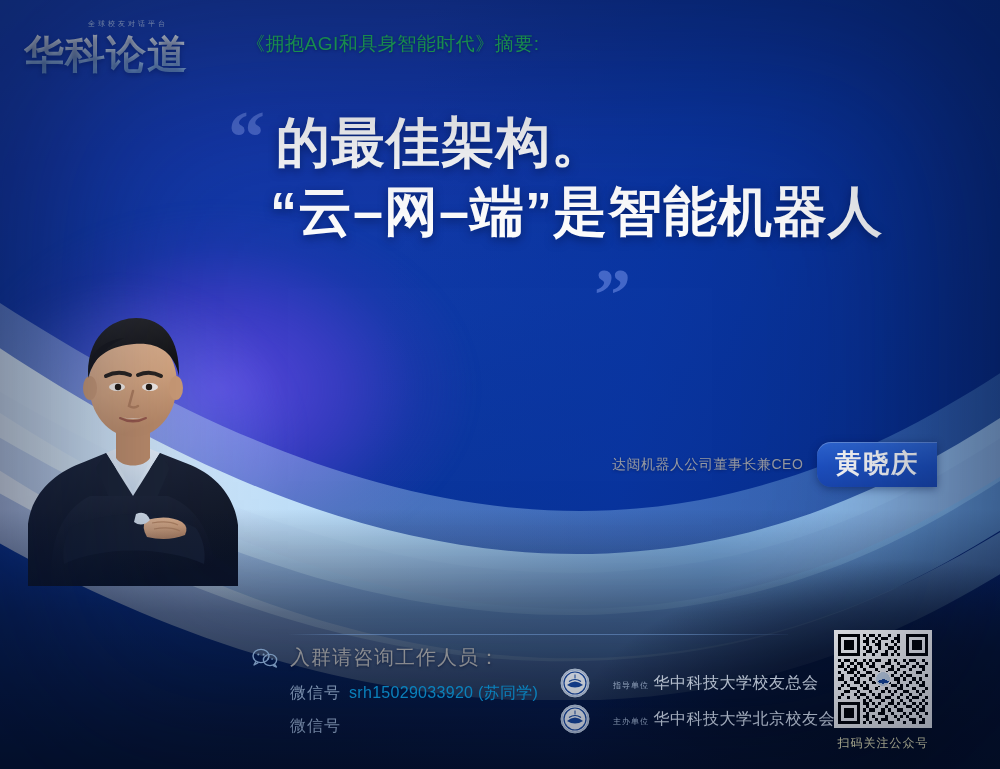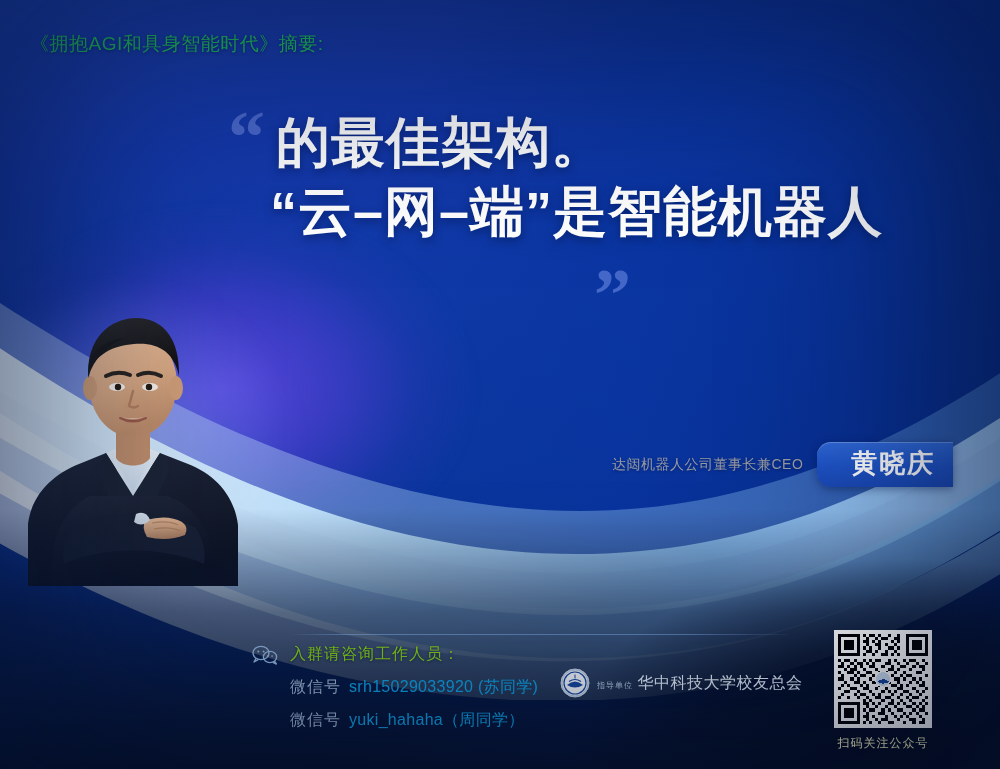--- a/index.html
+++ b/index.html
@@ -123,56 +123,56 @@
     position:absolute;left:612px;top:442px;
     display:flex;align-items:center;
   }
   .speaker-role{
     font-size:14px;color:#a3a3a3;opacity:.92;
     letter-spacing:.5px;white-space:nowrap;
     text-shadow:0 1px 3px rgba(0,15,60,.5);
   }
   .speaker-name{
     margin-left:14px;
-    padding:4px 18px 6px 34px;
+    padding:4px 18px 6px 18px;
     border-radius:14px 0 0 14px;
     background:linear-gradient(180deg,#2f68d6 0%,#1e52c4 55%,#1a48b4 100%);
     box-shadow:0 2px 8px rgba(0,20,70,.45), inset 0 1px 0 rgba(255,255,255,.25);
     font-size:26px;font-weight:bold;color:#ffffff;
     letter-spacing:2px;white-space:nowrap;
   }
 
   
   .divider{
     position:absolute;left:288px;top:634px;width:500px;height:1px;
     background:linear-gradient(90deg,rgba(120,165,230,0) 0%,rgba(130,175,235,.55) 12%,rgba(130,175,235,.5) 80%,rgba(120,165,230,.05) 100%);
   }
   .footer{
     position:absolute;left:252px;top:644px;width:560px;
   }
   .foot-head{
     display:flex;align-items:center;margin-bottom:8px;
   }
   .wechat-icon{width:26px;height:20px;flex:0 0 auto;}
   .foot-head-txt{
-    margin-left:12px;font-size:16px;color:#84cc16;letter-spacing:1px;
+    margin-left:12px;font-size:20px;color:#a3a3a3;letter-spacing:1px;
     text-shadow:0 1px 3px rgba(0,12,40,.6);
   }
   .contacts{margin-left:38px;}
   .c-row{display:flex;align-items:baseline;margin-top:12px;}
   .c-lab{font-size:16px;color:#9fb6d4;letter-spacing:1px;}
   .c-val{margin-left:8px;font-size:16px;color:#0ea5e9;letter-spacing:.3px;}
 
   
   .orgs{
     position:absolute;left:560px;top:668px;
   }
   .org-row{display:flex;align-items:center;margin-bottom:6px;}
   .org-seal{width:30px;height:30px;flex:0 0 auto;}
-  .org-txt{margin-left:7px;}
+  .org-txt{margin-left:23px;}
   .org-kind{font-size:8px;color:#b9cbe4;letter-spacing:1px;line-height:1.1;}
   .org-name{font-size:16px;color:#e3ecf8;letter-spacing:.5px;line-height:1.15;}
 
   
   .qr-block{
     position:absolute;left:834px;top:630px;text-align:center;
   }
   .qr-img{width:98px;height:98px;background:#fff;padding:4px;box-sizing:border-box;}
   .qr-cap{margin-top:7px;font-size:12px;color:#fef9c3;letter-spacing:1px;}
 </style>
@@ -287,20 +287,24 @@
 
         <path d="M118,218 q10,-4 14,6 q-8,8 -16,2 Z" fill="#dce8f4"></path>
       </g>
     </svg>
   </div>
 
   <div class="bg-dark-bottom"></div>
   <div class="bg-dark-br"></div>
 
   <div class="header">
+    <div class="logo-wrap">
+      <div class="logo-tag">全球校友对话平台</div>
+      <div class="logo-main">华科论道</div>
+    </div>
     <div class="header-title">《拥抱AGI和具身智能时代》摘要:</div>
   </div>
 
   <div class="quote-open">“</div>
   <div class="headline">
     <div class="ln ln3">的最佳架构。</div>
     <div class="ln ln2">“云–网–端”是智能机器人</div>
   </div>
   <div class="quote-close">”</div>
 
@@ -327,40 +331,55 @@
       </span>
       <span class="foot-head-txt">入群请咨询工作人员：</span>
     </div>
     <div class="contacts">
       <div class="c-row">
         <span class="c-lab">微信号</span>
         <span class="c-val">srh15029033920 (苏同学)</span>
       </div>
       <div class="c-row">
         <span class="c-lab">微信号</span>
-        <span class="c-val">yuki_hahaha（周同学）</span>
       </div>
     </div>
   </div>
 
   <div class="orgs">
     <div class="org-row">
       <span class="org-seal">
         <svg width="30" height="30" viewBox="0 0 30 30">
           <circle cx="15" cy="15" r="14" fill="#f3f7fc" stroke="#c9d9ea" stroke-width="1"></circle>
           <circle cx="15" cy="15" r="11" fill="none" stroke="#17479e" stroke-width="1.2"></circle>
           <path d="M7,17 q8,-7 16,0 q-8,5 -16,0 Z" fill="#17479e"></path>
           <path d="M9,13.5 q6,-4 12,0" fill="none" stroke="#17479e" stroke-width="1.1"></path>
           <path d="M15,6.5 v4" stroke="#17479e" stroke-width="1"></path>
           <circle cx="15" cy="15" r="13" fill="none" stroke="#17479e" stroke-width=".6" opacity=".5"></circle>
         </svg>
       </span>
       <span class="org-txt">
         <span class="org-kind">指导单位</span>
         <span class="org-name">华中科技大学校友总会</span>
+      </span>
+    </div>
+    <div class="org-row">
+      <span class="org-seal">
+        <svg width="30" height="30" viewBox="0 0 30 30">
+          <circle cx="15" cy="15" r="14" fill="#f3f7fc" stroke="#c9d9ea" stroke-width="1"></circle>
+          <circle cx="15" cy="15" r="11" fill="none" stroke="#17479e" stroke-width="1.2"></circle>
+          <path d="M7,17 q8,-7 16,0 q-8,5 -16,0 Z" fill="#17479e"></path>
+          <path d="M9,13.5 q6,-4 12,0" fill="none" stroke="#17479e" stroke-width="1.1"></path>
+          <path d="M15,6.5 v4" stroke="#17479e" stroke-width="1"></path>
+          <circle cx="15" cy="15" r="13" fill="none" stroke="#17479e" stroke-width=".6" opacity=".5"></circle>
+        </svg>
+      </span>
+      <span class="org-txt">
+        <span class="org-kind">主办单位</span>
+        <span class="org-name">华中科技大学北京校友会</span>
       </span>
     </div>
   </div>
 
   <div class="qr-block">
     <div class="qr-img">
       <svg width="90" height="90" viewBox="0 0 29 29" shape-rendering="crispEdges">
         <rect width="29" height="29" fill="#fff"></rect>
         <g fill="#000">
           <path d="M0,0h7v7h-7z M1,1v5h5v-5z"></path>

